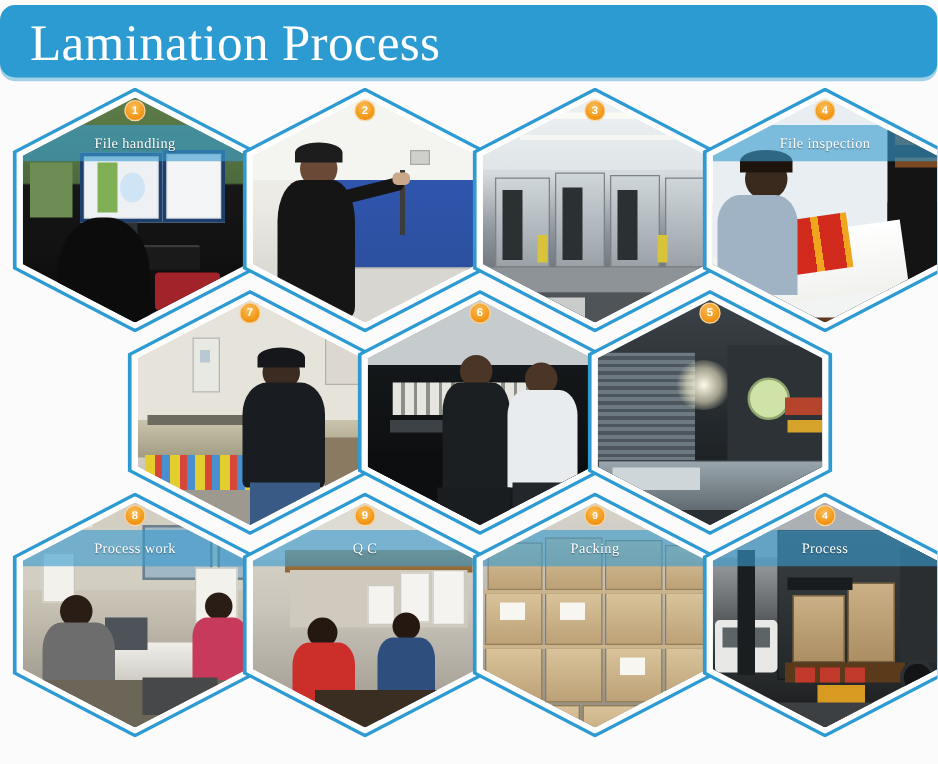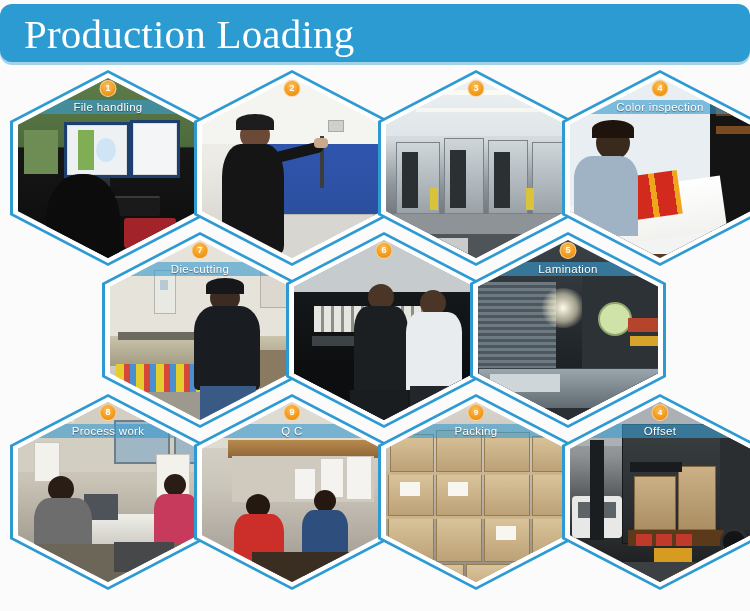--- a/index.html
+++ b/index.html
@@ -88,25 +88,26 @@
     background-size: cover;
     background-position: center;
   }
 
   
   .hex-label-band {
     position: absolute;
     left: 0;
     right: 0;
     top: 22px;
-    height: 14px;
+    height: 29px;
     background: rgba(56,155,207,0.62);
     display: flex;
     align-items: center;
     justify-content: center;
+    font-family: Liberation Serif, serif;
   }
   .hex-label {
     font-size: 11.5px;
     color: #ffffff;
     text-shadow: 0 1px 1px rgba(0,0,0,0.45);
     white-space: nowrap;
     letter-spacing: 0.3px;
   }
   .hex-label.wide { font-size: 10.5px; }
 
@@ -218,21 +219,21 @@
   .s11 .wheel { background:#121416; border-radius:50%; border:3px solid #2c3033; }
   .s11 .cab   { background:#e8e9e6; }
   .s11 .road  { background:#3c4043; }
 </style>
 </head>
 <body>
 
 <div id="page">
 
   <div id="header-banner">
-    <div id="page-title">Production Loading</div>
+    <div id="page-title">Lamination Process</div>
   </div>
 
   <div id="hex-grid">
 
     <div class="hex-cell" style="left:10px;  top:8px;">
       <div class="hex-outer"></div>
       <div class="hex-mid"></div>
       <div class="hex-inner">
         <div class="hex-photo scene s1">
           <div class="sp mon" style="left:46px; top:44px; width:66px; height:56px;"></div>
@@ -310,21 +311,21 @@
           <div class="sp" style="left:146px; top:48px; width:44px; height:8px; background:#7a4a22;"></div>
           <div class="sp" style="left:0; top:128px; width:150px; height:68px; background:#f2f4f3;"></div>
           <div class="sp sheet" style="left:58px; top:104px; width:96px; height:54px;"></div>
           <div class="sp red" style="left:48px; top:96px; width:62px; height:44px;"></div>
           <div class="sp head" style="left:26px; top:48px; width:34px; height:34px;"></div>
           <div class="sp" style="left:22px; top:42px; width:42px; height:18px; background:#1e140d; border-radius:50% 50% 0 0;"></div>
           <div class="sp shirt" style="left:4px; top:78px; width:64px; height:80px;"></div>
           <div class="sp" style="left:0; top:176px; width:150px; height:20px; background:#5a3a22;"></div>
         </div>
         <div class="hex-label-band">
-          <span class="hex-label">Color inspection</span>
+          <span class="hex-label">File inspection</span>
         </div>
         <div class="hex-badge">4</div>
       </div>
     </div>
 
     <div class="hex-cell" style="left:102px; top:170px;">
       <div class="hex-outer"></div>
       <div class="hex-mid"></div>
       <div class="hex-inner">
         <div class="hex-photo scene s7">
@@ -335,23 +336,20 @@
           <div class="sp bench" style="left:0; top:96px; width:196px; height:30px;"></div>
           <div class="sp" style="left:8px; top:92px; width:120px; height:8px; background:#6d6a5f;"></div>
           <div class="sp sheets" style="left:6px; top:124px; width:92px; height:28px;"></div>
           <div class="sp" style="left:0; top:152px; width:130px; height:44px; background:#9d998e;"></div>
           <div class="sp head" style="left:100px; top:44px; width:30px; height:28px;"></div>
           <div class="sp" style="left:96px; top:38px; width:38px; height:16px; background:#15171a; border-radius:50% 50% 0 0;"></div>
           <div class="sp body" style="left:84px; top:66px; width:66px; height:84px;"></div>
           <div class="sp jeans" style="left:90px; top:146px; width:56px; height:50px;"></div>
           <div class="sp" style="left:150px; top:110px; width:46px; height:86px; background:#8a7a62;"></div>
         </div>
-        <div class="hex-label-band">
-          <span class="hex-label">Die-cutting</span>
-        </div>
         <div class="hex-badge">7</div>
       </div>
     </div>
 
     <div class="hex-cell" style="left:286px; top:170px;">
       <div class="hex-outer"></div>
       <div class="hex-mid"></div>
       <div class="hex-inner">
         <div class="hex-photo scene s6">
           <div class="sp" style="left:0; top:0; width:196px; height:56px; background:#c6cbce;"></div>
@@ -377,23 +375,20 @@
         <div class="hex-photo scene s5">
           <div class="sp shutter" style="left:0; top:42px; width:78px; height:100px;"></div>
           <div class="sp lamp" style="left:62px; top:48px; width:46px; height:40px;"></div>
           <div class="sp" style="left:104px; top:36px; width:92px; height:116px; background:#2c3236;"></div>
           <div class="sp roll" style="left:120px; top:62px; width:34px; height:34px;"></div>
           <div class="sp" style="left:150px; top:78px; width:44px; height:14px; background:#b4452c;"></div>
           <div class="sp" style="left:152px; top:96px; width:40px; height:10px; background:#d6a32b;"></div>
           <div class="sp mach" style="left:0; top:128px; width:196px; height:44px;"></div>
           <div class="sp" style="left:0; top:168px; width:196px; height:28px; background:#2a2f33;"></div>
           <div class="sp" style="left:12px; top:134px; width:70px; height:18px; background:#cfd6da;"></div>
-        </div>
-        <div class="hex-label-band">
-          <span class="hex-label">Lamination</span>
         </div>
         <div class="hex-badge">5</div>
       </div>
     </div>
 
     <div class="hex-cell" style="left:10px;  top:332px;">
       <div class="hex-outer"></div>
       <div class="hex-mid"></div>
       <div class="hex-inner">
         <div class="hex-photo scene s8">
@@ -493,20 +488,20 @@
           <div class="sp" style="left:86px; top:132px; width:16px; height:12px; background:#c0392b;"></div>
           <div class="sp" style="left:106px; top:132px; width:16px; height:12px; background:#c0392b;"></div>
           <div class="sp cab" style="left:2px; top:94px; width:50px; height:42px; border-radius:4px;"></div>
           <div class="sp" style="left:8px; top:100px; width:38px; height:16px; background:#5d6468;"></div>
           <div class="sp" style="left:20px; top:38px; width:14px; height:100px; background:#1b1e20;"></div>
           <div class="sp" style="left:84px; top:146px; width:38px; height:28px; background:#d79b22;"></div>
           <div class="sp wheel" style="left:150px; top:126px; width:28px; height:28px;"></div>
           <div class="sp road" style="left:0; top:160px; width:196px; height:36px;"></div>
         </div>
         <div class="hex-label-band">
-          <span class="hex-label">Offset</span>
+          <span class="hex-label">Process</span>
         </div>
         <div class="hex-badge two-digit">4</div>
       </div>
     </div>
 
   </div>
 </div>
 
 </body></html>

